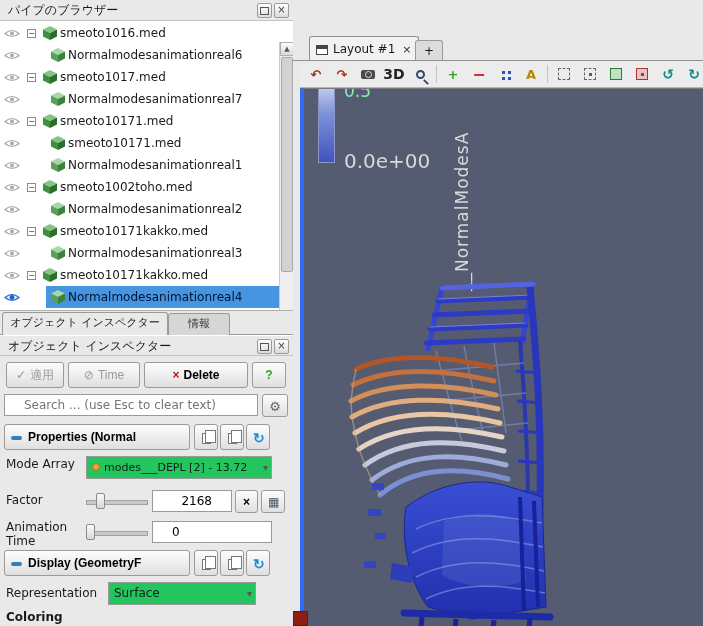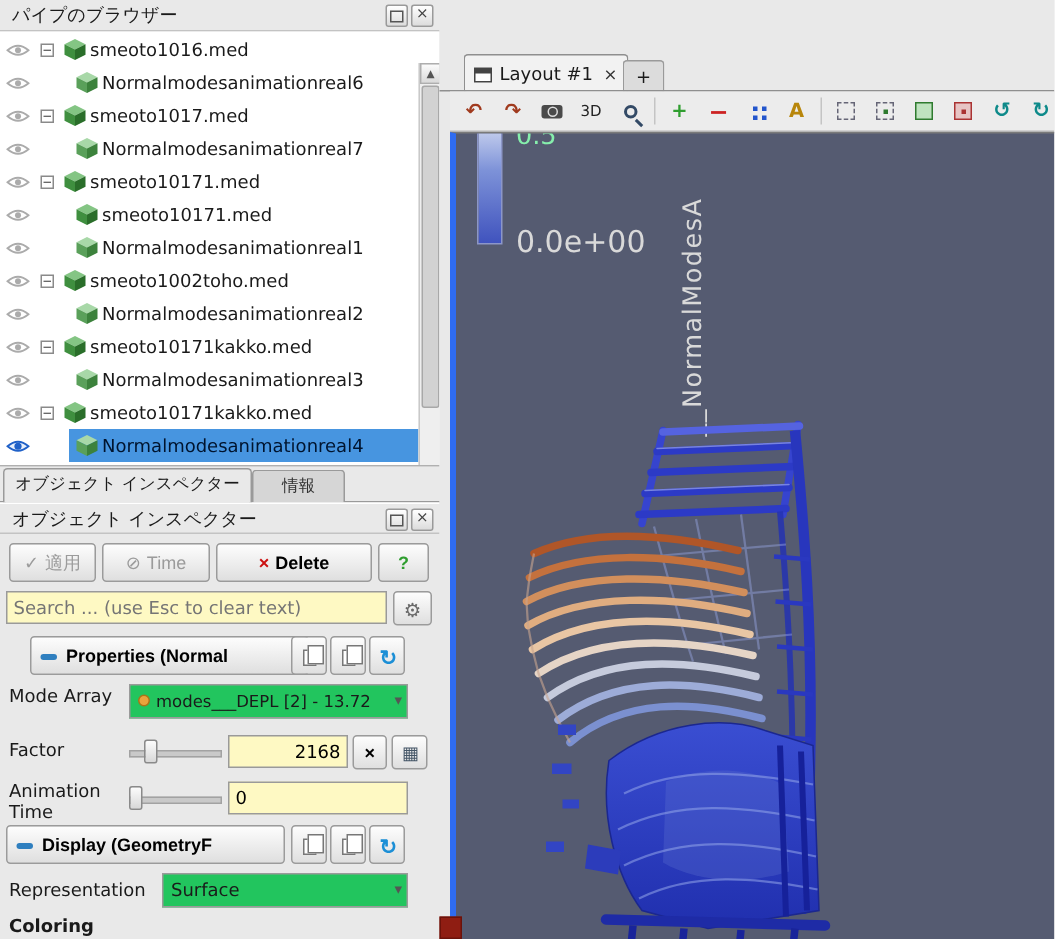--- a/index.html
+++ b/index.html
@@ -42,22 +42,22 @@
   .ptab { position:absolute; top:2px; height:22px; font-size:11px; text-align:center; line-height:20px;
           border:1px solid #9a9a9a; border-bottom:none; border-radius:3px 3px 0 0; white-space:nowrap; overflow:hidden;}
   .ptab.active { background:#e9e9e9; height:23px; top:1px; z-index:2; }
   .ptab.inactive { background:#d6d6d6; color:#333; }
 
   .itrow { position:absolute; left:0; width:293px; }
   .pbtn { position:absolute; height:26px; border:1px solid #9b9b9b; border-radius:3px;
           background:linear-gradient(#fdfdfd,#dfdfdf); font-size:12px; text-align:center; }
   .pbtn .ic { margin-right:4px; }
   .pbtn.disabled { color:#9b9b9b; }
-  .tinput { position:absolute; height:22px; border:1px solid #9a9a9a; background:#fef9c3;
-            font-family:inherit; font-size:12px; padding:0 4px; }
+  .tinput { position:absolute; height:22px; border:1px solid #9a9a9a; background:#ffffff;
+            font-family:inherit; font-size:12px; padding:0 19px; }
   .gearbtn { font-size:13px; color:#6a6a6a; line-height:22px; height:23px; }
   .secbtn { text-align:left; padding-left:6px; font-weight:bold; font-size:12px; white-space:nowrap; overflow:hidden; }
   .sec-ico { display:inline-block; width:11px; height:4px; background:#2f7fbf; border-radius:2px;
              margin-right:6px; vertical-align:middle; }
   .sqbtn { width:24px; }
   .copy-ico { position:relative; display:inline-block; width:9px; height:11px; border:1px solid #777;
               background:#fff; margin-top:6px; }
   .copy-ico::after { content:''; position:absolute; left:2px; top:-4px; width:9px; height:11px;
               border:1px solid #777; background:#fff; }
   .refresh-ic { color:#1c8fd6; font-weight:bold; font-size:14px; line-height:24px; }
@@ -88,21 +88,21 @@
   .vtb { position:absolute; left:7px; top:61px; width:403px; height:27px; background:#ececec;
          border-bottom:1px solid #b5b5b5; display:flex; align-items:center; padding-left:6px; gap:6px; }
   .tbi { width:20px; height:20px; flex:0 0 auto; display:flex; align-items:center; justify-content:center;
          font-size:13px; border-radius:2px; }
   .tsep { width:1px; height:18px; background:#c4c4c4; flex:0 0 auto; }
   .ic-brown { color:#a03a1e; font-weight:bold; }
   .ic-green { color:#2f9e2f; font-weight:bold; }
   .ic-red { color:#cc2222; font-weight:bold; font-size:16px; }
   .ic-gold { color:#b8860b; font-weight:bold; }
   .ic-teal { color:#0e8a8a; font-weight:bold; font-size:14px; }
-  .ic-3d { font-size:10px; font-weight:normal; color:#222;text-align:right; }
+  .ic-3d { font-size:14px; font-weight:bold; color:#222;text-align:right; }
   .cam { position:relative; width:14px; height:9px; background:#4a4a4a; border-radius:2px; }
   .cam::after { content:''; position:absolute; left:4px; top:1.5px; width:5px; height:5px;
                 border:1px solid #ddd; border-radius:50%; }
   .mag { position:relative; width:9px; height:9px; border:2px solid #334a66; border-radius:50%; }
   .mag::after { content:''; position:absolute; left:7px; top:7px; width:2px; height:6px;
                 background:#334a66; transform:rotate(-45deg); }
   .dots4 { width:3px; height:3px; background:#2255cc; box-shadow:6px 0 #2255cc, 0 6px #2255cc, 6px 6px #2255cc;
            margin:-4px 0 0 -4px; }
   .dashbox { width:12px; height:12px; border:1px dashed #667; }
   .dashbox.dbdot { position:relative; } .dashbox.dbdot::after { content:''; position:absolute; left:4px; top:4px;
@@ -319,21 +319,21 @@
     </div>
 
     <div class="itrow" style="top:394px; height:24px;">
       <input class="tinput" style="left: 4px; width: 254px; color: rgb(138, 138, 138);" placeholder="Search ... (use Esc to clear text)">
       <button class="pbtn gearbtn" style="left:262px; width:26px; height:23px;">
         <span>⚙</span>
       </button>
     </div>
 
     <div class="itrow" style="top:424px; height:28px;">
-      <button class="pbtn secbtn" style="left:4px; width:186px;margin-left:16px;">
+      <button class="pbtn secbtn" style="left:4px; width:186px;">
         <span class="sec-ico"></span><span>Properties (Normal</span>
       </button>
       <button class="pbtn sqbtn" style="left:194px;">
         <span class="copy-ico"></span>
       </button>
       <button class="pbtn sqbtn" style="left:220px;">
         <span class="copy-ico"></span>
       </button>
       <button class="pbtn sqbtn refresh-ic" style="left:246px;">
         <span>↻</span>
@@ -380,21 +380,21 @@
       <button class="pbtn sqbtn" style="left:220px;">
         <span class="copy-ico"></span>
       </button>
       <button class="pbtn sqbtn refresh-ic" style="left:246px;">
         <span>↻</span>
       </button>
     </div>
 
     <div class="itrow" style="top:582px; height:26px;">
       <span class="flabel" style="top:4px;">Representation</span>
-      <div class="combo" style="left:108px; top:0; width:164px; font-size:12px;">
+      <div class="combo" style="left:108px; top:0; width:148px; font-size:12px;">
         <span>Surface</span>
         <span class="arr">▾</span>
       </div>
     </div>
 
     <div class="itrow bold" style="top:610px; left:6px; width:200px;">Coloring</div>
   </div>
 
   <div class="right">
 

